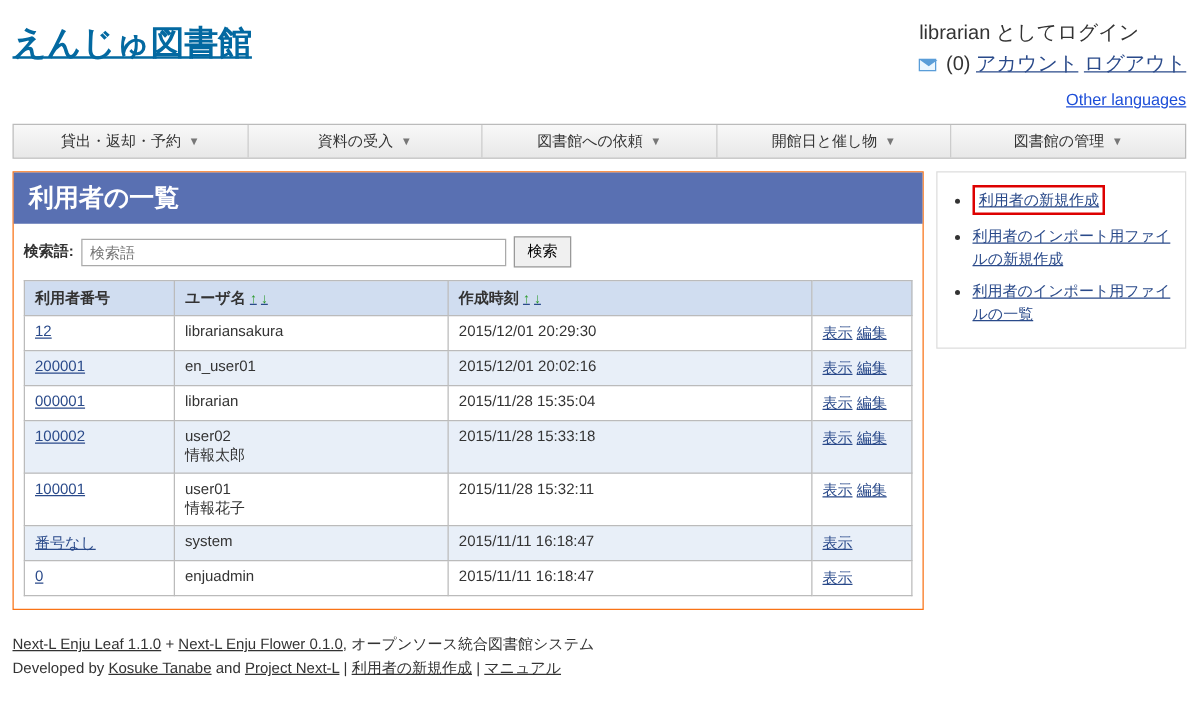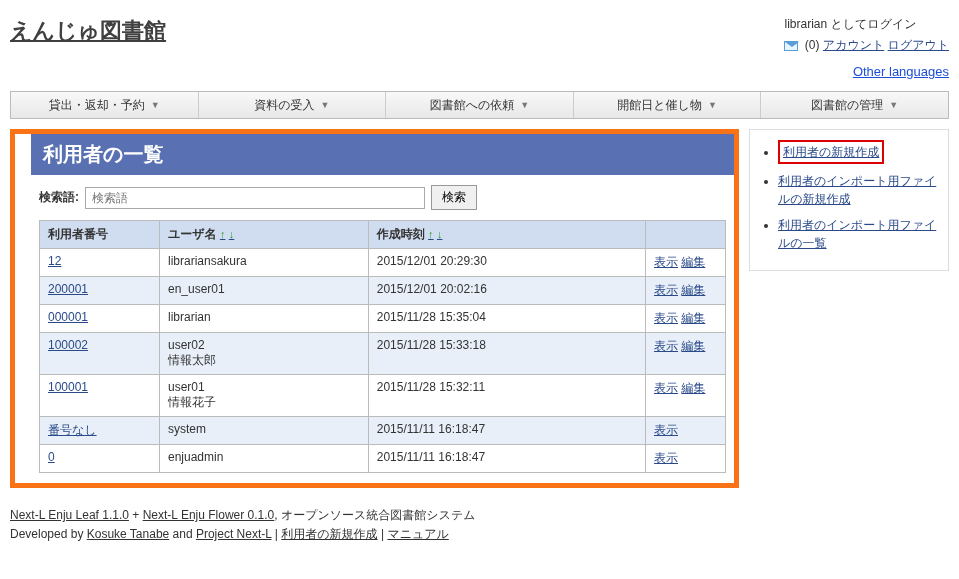--- a/index.html
+++ b/index.html
@@ -1,33 +1,33 @@
 <!DOCTYPE html>
 <html><head>
 <meta charset="utf-8">
 <style>
 * { box-sizing: border-box; margin: 0; padding: 0; }
 body { font-family: "MS PGothic", Meiryo, sans-serif; font-size: 13px; color: #333; background: #fff; }
 a { color: #2a4a8a; text-decoration: underline; }
 .container { width: 959px; }
 .top-row { display: flex; justify-content: space-between; padding: 16px 10px 6px 10px; }
-.site-title { font-size: 22px; font-weight: bold; text-decoration: underline; color: #404040; }
-.top-right { text-align: left; font-size: 12px; }
+.site-title { font-size: 27px; font-weight: bold; text-decoration: underline; color: #0369a1; }
+.top-right { text-align: left; font-size: 16px; }
 .top-right .line1 { margin-bottom: 4px; }
 .mail-icon { display: inline-block; width: 14px; height: 10px; border: 1px solid #5a9dd8; background: #eaf6ff; position: relative; vertical-align: middle; margin-right: 3px; }
 .mail-icon::after { content: ""; position: absolute; top: 0; left: 0; width: 0; height: 0; border-left: 7px solid transparent; border-right: 7px solid transparent; border-top: 5px solid #5a9dd8; }
 .other-lang { padding: 4px 10px 12px 0; text-align: right; }
 .other-lang a { color: #1d4ed8; font-size: 13px; }
 .nav-wrap { padding: 0 10px; }
 .nav { background: linear-gradient(#f8f8f8,#e8e8e8); border: 1px solid #bbb; display: flex; height: 28px; }
 .nav-item { flex: 1; display: flex; align-items: center; justify-content: center; border-right: 1px solid #ccc; font-size: 12px; cursor: pointer; }
 .nav-item:last-child { border-right: none; }
 .nav-item .arrow { margin-left: 6px; font-size: 9px; color: #777; }
 .main-wrap { display: flex; padding: 10px; gap: 10px; align-items: flex-start; }
-.main-left { flex: 1; border: 5px solid #f97316; padding-bottom: 10px; padding-left: 16px; }
+.main-left { flex: 1; border: 1px solid #f97316; padding-bottom: 10px; }
 .page-title { background: #5970b2; color: #fff; font-size: 20px; font-weight: bold; padding: 7px 12px; }
 .search-row { padding: 10px 8px; display: flex; align-items: center; gap: 6px; }
 .search-label { font-size: 12px; font-weight: bold; }
 .search-input { border: 1px solid #aaa; padding: 3px 6px; font-size: 12px; width: 340px; color: #999; }
 .search-btn { border: 1px solid #999; background: #f0f0f0; padding: 3px 10px; font-size: 12px; cursor: pointer; }
 table.users { border-collapse: collapse; width: calc(100% - 16px); margin: 0 8px; }
 table.users th, table.users td { border: 1px solid #bbb; padding: 5px 8px; text-align: left; font-size: 12px; vertical-align: top; }
 table.users th { background: #d0ddf0; font-weight: bold; }
 table.users tr:nth-child(even) td { background: #e8eff8; }
 table.users tr:nth-child(odd) td { background: #fff; }

